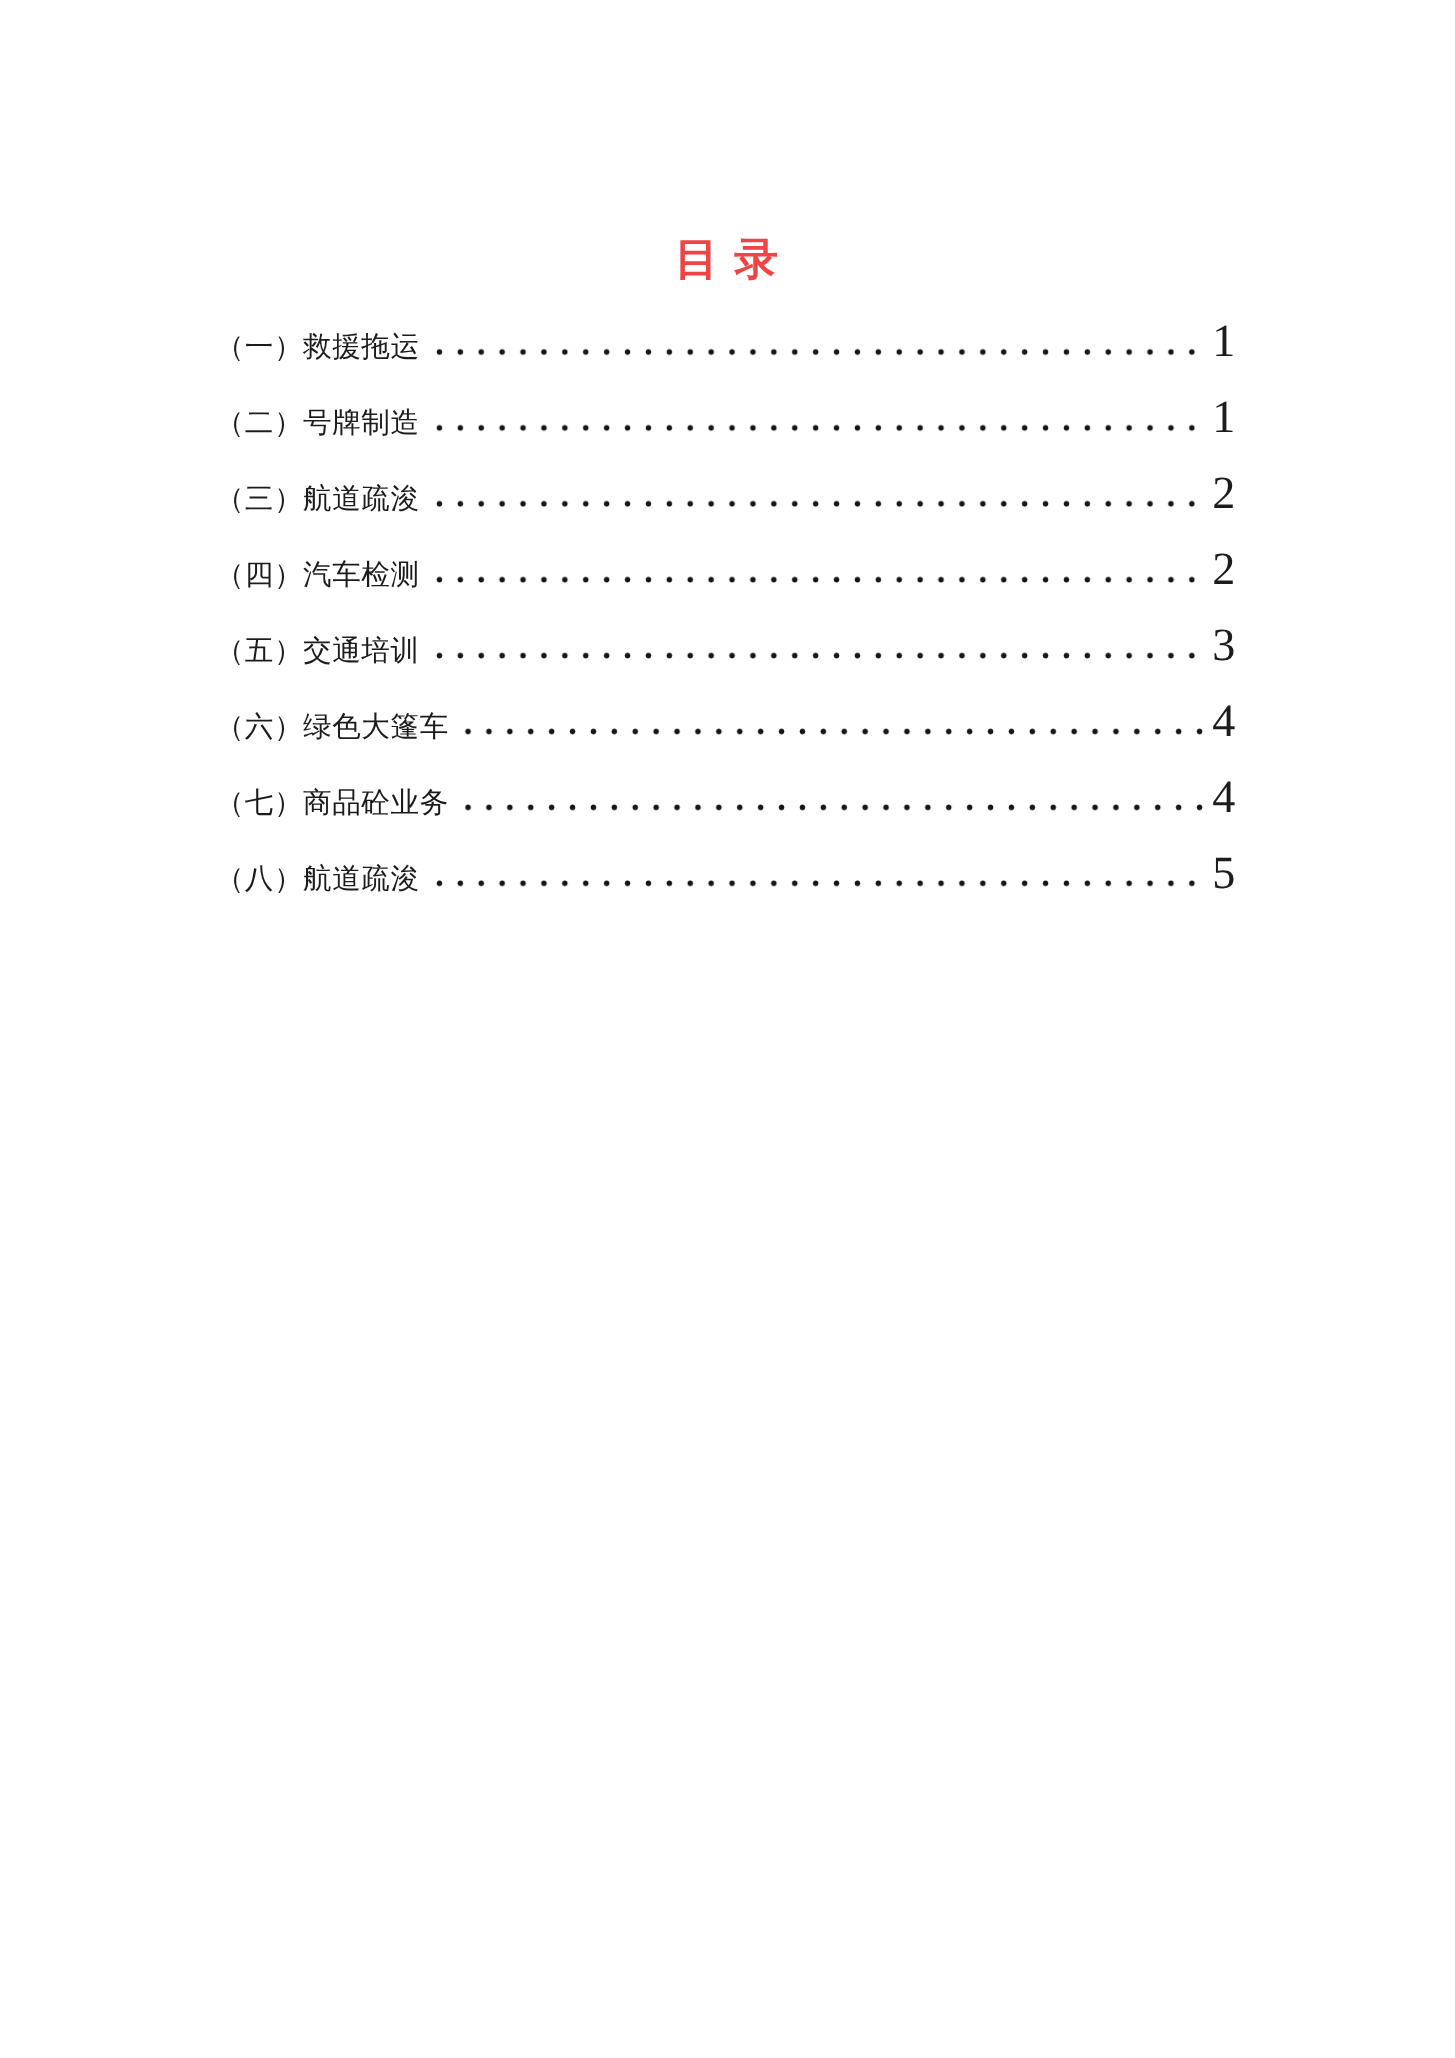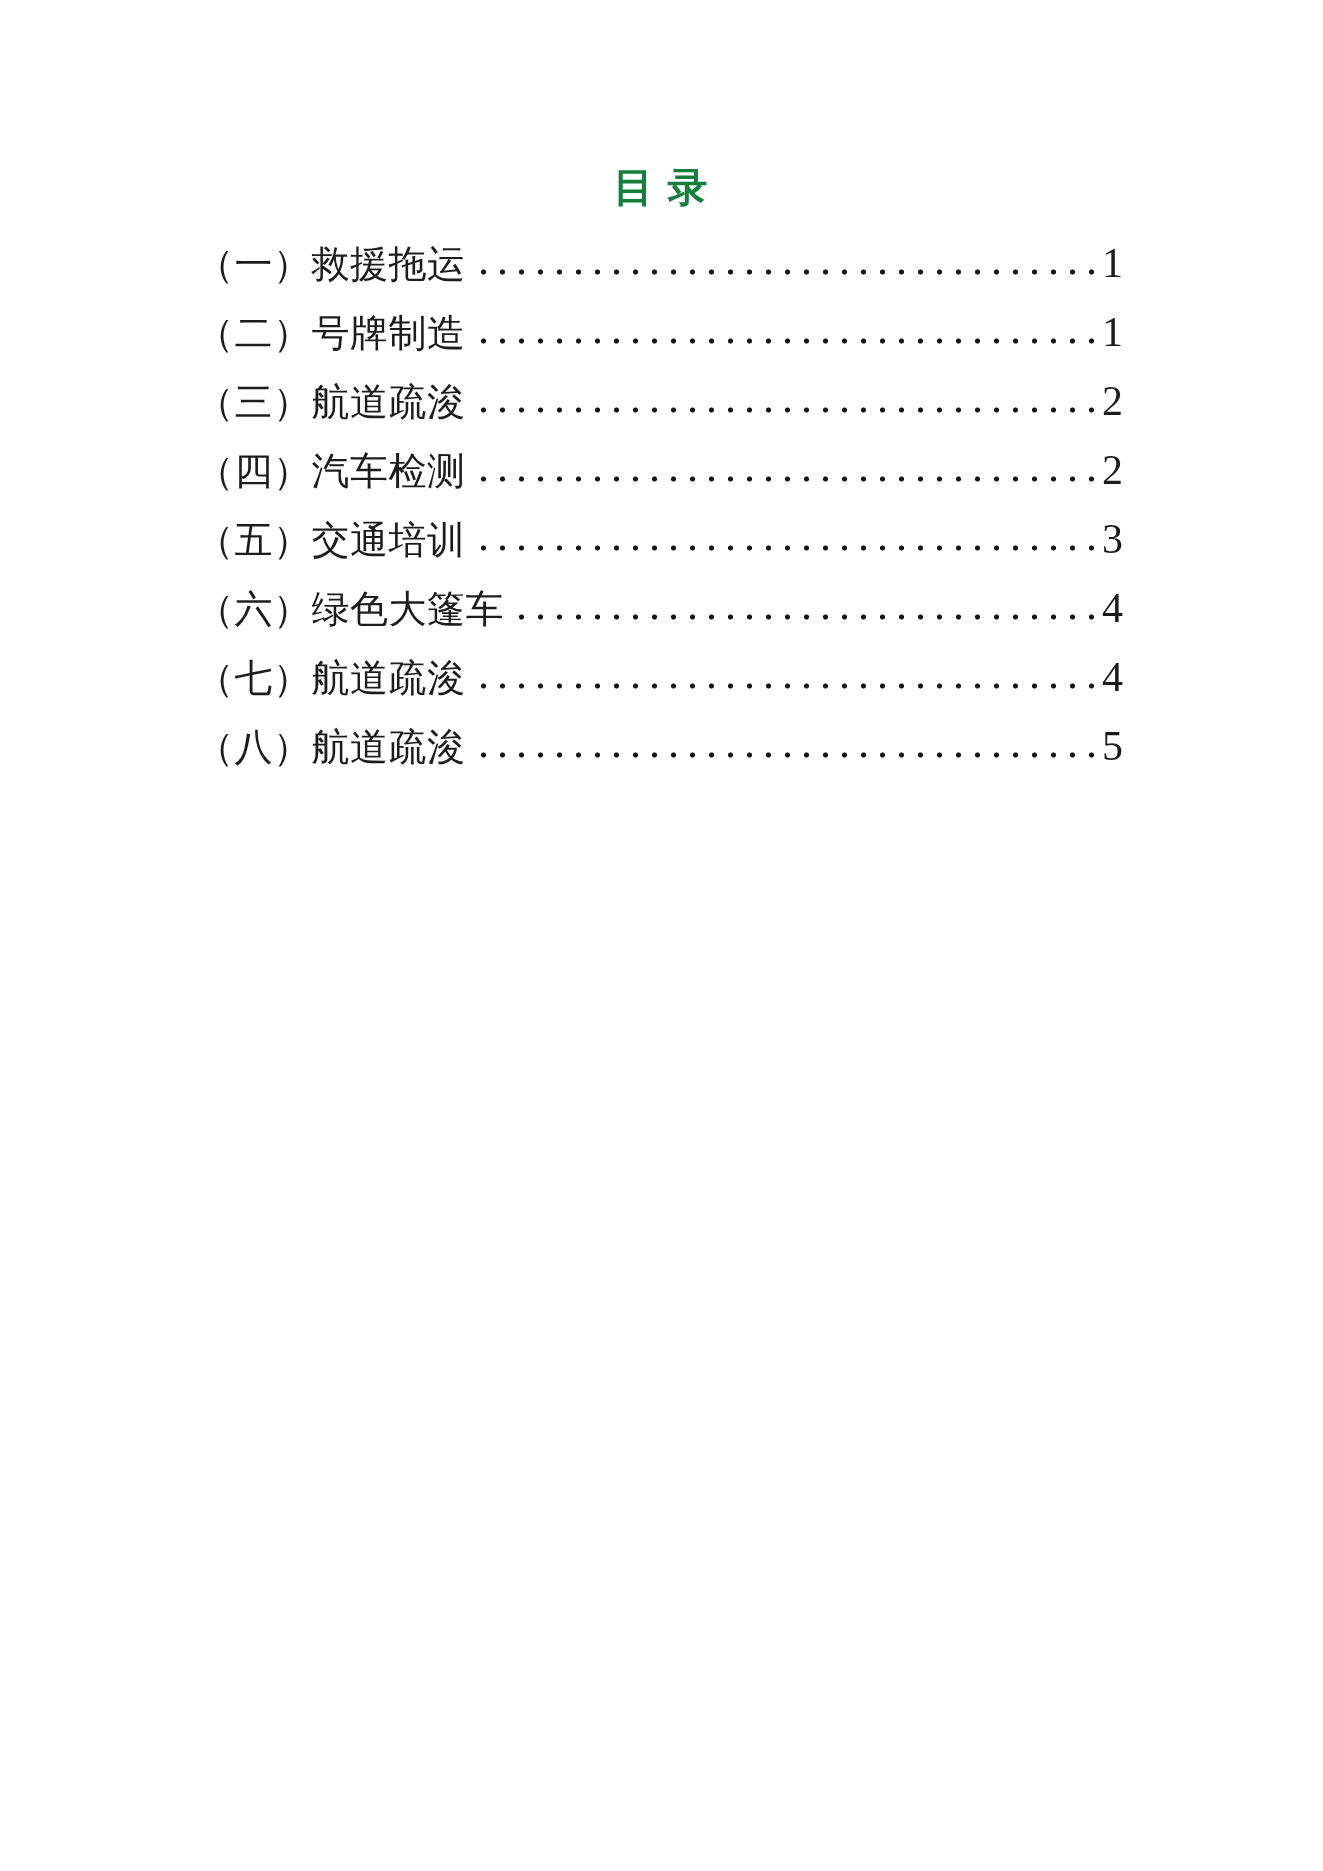--- a/index.html
+++ b/index.html
@@ -16,34 +16,35 @@
     font-family: "Liberation Serif", "DejaVu Serif", serif;
     overflow: hidden;
   }
   .doc-title {
     padding-top: 167px;
     font-size: 40px;
     line-height: 42px;
     font-weight: 700;
     text-align: center;
     letter-spacing: 2px;
-    color: #15803d;
+    color: #ef4444;
+    margin-top: 48px;
   }
   .toc {
     margin-top: 20px;
     padding-left: 196px;
     padding-right: 200px;
   }
   .toc-row {
     display: flex;
     align-items: baseline;
     height: 69px;
   }
   .toc-label {
-    font-size: 38px;
+    font-size: 26px;
     line-height: 69px;
     white-space: nowrap;
     letter-spacing: 0.5px;
   }
   .toc-leader {
     flex: 1;
     align-self: flex-start;
     height: 47px;
     margin-left: 6px;
     margin-right: 8px;
@@ -98,21 +99,21 @@
       <span class="toc-page">3</span>
     </div>
 
     <div class="toc-row">
       <span class="toc-label">（六）绿色大篷车</span>
       <span class="toc-leader"></span>
       <span class="toc-page">4</span>
     </div>
 
     <div class="toc-row">
-      <span class="toc-label">（七）航道疏浚</span>
+      <span class="toc-label">（七）商品砼业务</span>
       <span class="toc-leader"></span>
       <span class="toc-page">4</span>
     </div>
 
     <div class="toc-row">
       <span class="toc-label">（八）航道疏浚</span>
       <span class="toc-leader"></span>
       <span class="toc-page">5</span>
     </div>
 

